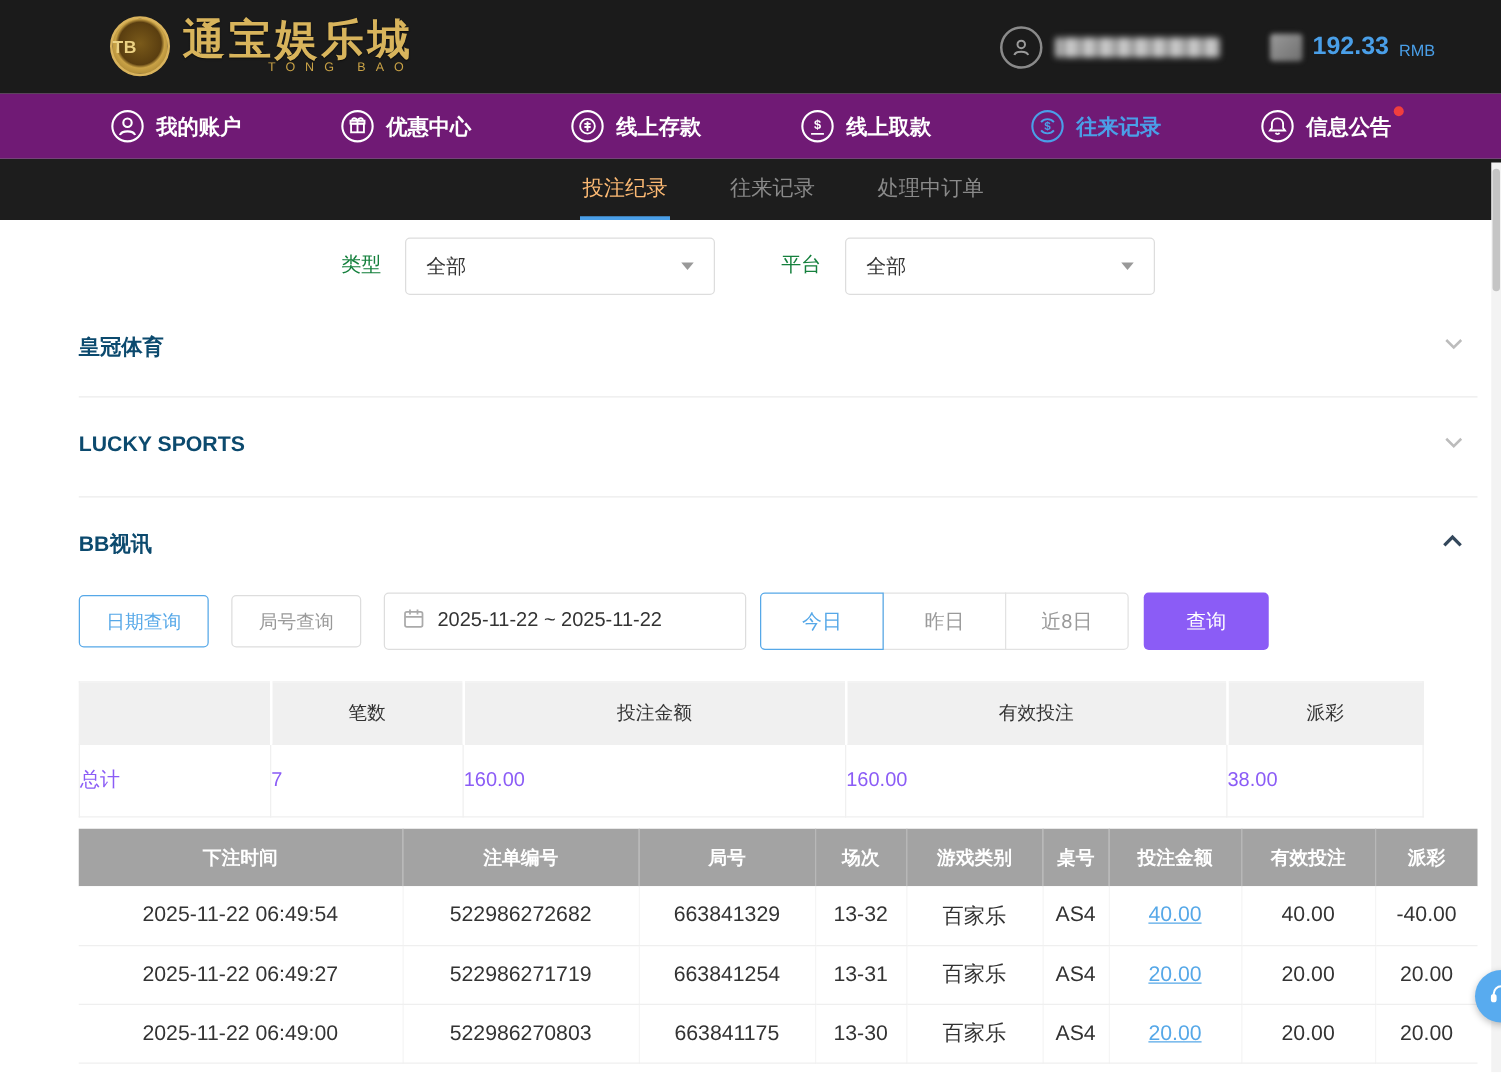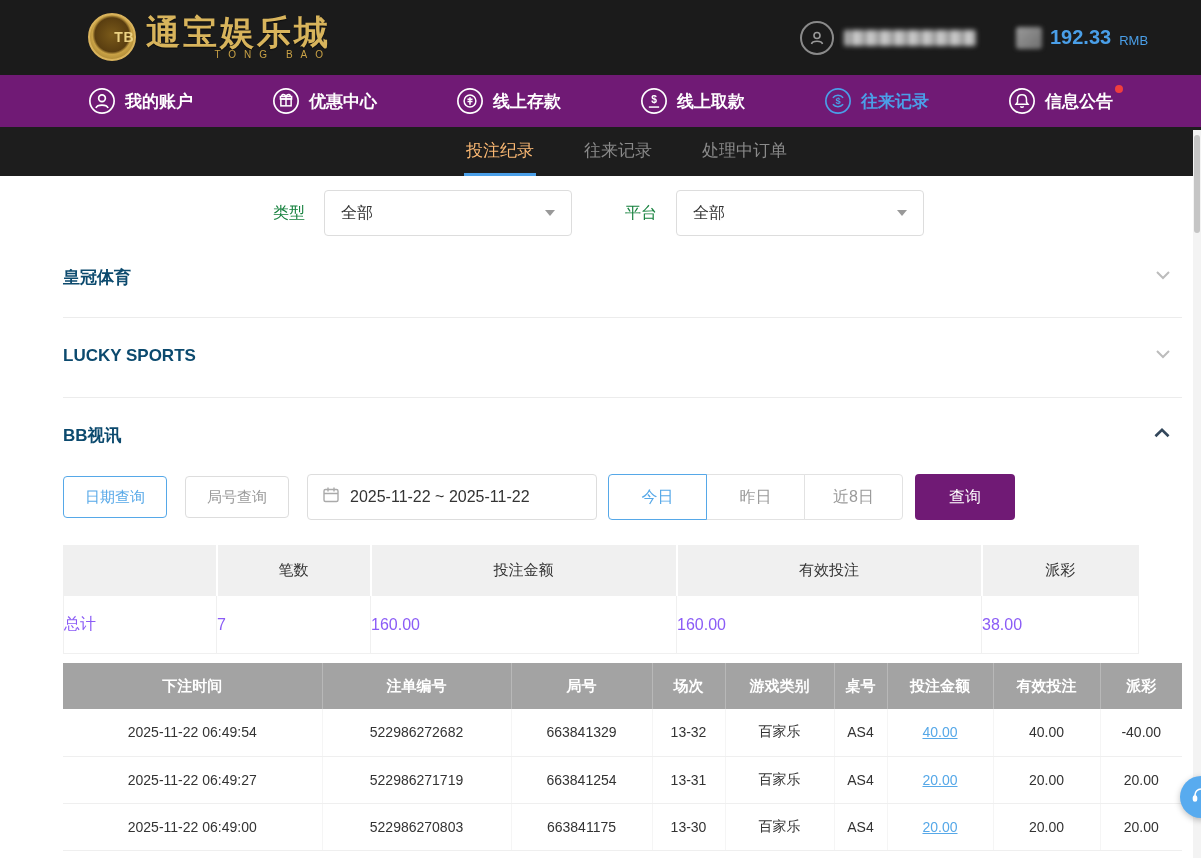--- a/index.html
+++ b/index.html
@@ -4,21 +4,21 @@
 <style>
   *{margin:0;padding:0;box-sizing:border-box}
   body{font-family:"Liberation Sans","DejaVu Sans",sans-serif;background:#fff}
   .screen{position:relative;width:1201px;height:858px;overflow:hidden;background:#fff}
 
   
   .top-header{position:absolute;top:0;left:0;width:100%;height:75px;background:#1b1b1b}
   .logo{position:absolute;left:88px;top:13px;display:flex;align-items:center;gap:10px;cursor:pointer}
   .logo-badge{width:48px;height:48px;border-radius:50%;
     background:radial-gradient(circle at 50% 45%,#7a5a1a 0%,#5a3e10 52%,#c9a246 60%,#8a6a22 100%);
-    border:2px solid #d9b35c;display:flex;align-items:center;justify-content:flex-end;
+    border:2px solid #d9b35c;display:flex;align-items:center;justify-content:flex-start;
     color:#ecd283;font-weight:700;font-size:14px;letter-spacing:.5px;flex:0 0 48px}
   .logo-text{display:flex;flex-direction:column}
   .logo-title{font-size:34px;font-weight:700;color:#d8b45c;letter-spacing:3px;line-height:36px;text-shadow:0 1px 1px rgba(0,0,0,.6)}
   .logo-sub{font-size:10px;color:#c9a246;letter-spacing:8px;text-align:right;margin-top:-1px}
   .header-user{position:absolute;left:800px;top:0;height:75px;display:flex;align-items:center;gap:10px}
   .avatar{width:34px;height:34px;border-radius:50%;border:2px solid #8a8a8a;display:flex;align-items:center;justify-content:center}
   .name-blur{width:132px;height:16px;border-radius:2px;
     background:repeating-linear-gradient(90deg,#b9b9b9 0 5px,#8f8f8f 5px 9px,#cfcfcf 9px 14px);filter:blur(2.5px)}
   .header-wallet{position:absolute;left:1016px;top:0;height:75px;display:flex;align-items:center;gap:8px}
   .wallet-blur{width:26px;height:22px;border-radius:3px;background:linear-gradient(135deg,#9a9a9a,#6f6f6f);filter:blur(2px)}
@@ -60,31 +60,31 @@
   .btn{position:absolute;display:flex;align-items:center;justify-content:center;border-radius:4px;font-size:15px;background:#fff;cursor:pointer}
   .btn-date{left:63px;top:2px;width:104px;height:42px;border:1px solid #56a8e8;color:#56a8e8}
   .btn-round{left:185px;top:2px;width:104px;height:42px;border:1px solid #ddd;color:#999}
   .date-picker{position:absolute;left:307px;top:0;width:290px;height:46px;border:1px solid #ddd;border-radius:4px;
     display:flex;align-items:center;gap:10px;padding:0 14px;font-size:16px;color:#333;font-weight:500;cursor:pointer;background:#fff}
   .seg{position:absolute;top:0;width:99px;height:46px;display:flex;align-items:center;justify-content:center;
     font-size:16px;background:#fff;border:1px solid #e2e2e2;color:#9a9a9a;cursor:pointer}
   .seg-today{left:608px;border-color:#56a8e8;color:#56a8e8;z-index:2;border-radius:4px 0 0 4px}
   .seg-yesterday{left:706px}
   .seg-last8{left:804px;border-radius:0 4px 4px 0}
-  .btn-search{left:915px;top:0;width:100px;height:46px;background:#701a75;color:#fff;font-size:16px;border:none;border-radius:4px}
+  .btn-search{left:915px;top:0;width:100px;height:46px;background:#8b5cf6;color:#fff;font-size:16px;border:none;border-radius:4px}
 
   .summary-table{position:absolute;top:369px;left:63px;width:1075px;border-collapse:collapse;table-layout:fixed;border:1px solid #f0f0f0}
   .summary-table th{height:50px;background:#f0f0f0;font-size:15px;font-weight:400;color:#333;border-right:2px solid #fff;text-align:center}
   .summary-table th:last-child{border-right:none}
   .summary-table td{height:58px;font-size:16px;color:#8b5cf6;text-align:left;border:1px solid #f0f0f0;background:#fff}
 
   .bet-table{position:absolute;top:487px;left:63px;width:1119px;border-collapse:collapse;table-layout:fixed}
   .bet-table th{height:46px;background:#a3a3a3;color:#fff;font-size:15px;font-weight:700;border-right:1px solid #b8b8b8;text-align:center}
   .bet-table th:last-child{border-right:none}
-  .bet-table td{height:47px;font-size:14px;color:#333;text-align:center;border-bottom:1px solid #efefef;border-right:1px solid #f5f5f5;background:#fff}
+  .bet-table td{height:47px;font-size:17px;color:#333;text-align:center;border-bottom:1px solid #efefef;border-right:1px solid #f5f5f5;background:#fff}
   .bet-table td:last-child{border-right:none}
   .bet-link{color:#56a8e8;text-decoration:underline;cursor:pointer}
   .neg{color:#e0443e}
 
   .scroll-track{position:absolute;top:130px;bottom:0;right:0;width:8px;background:#f3f3f3}
   .scroll-thumb{position:absolute;top:5px;right:1px;width:6px;height:98px;border-radius:3px;background:#c5c5c5}
   .fab{position:absolute;left:1180px;top:776px;width:42px;height:42px;border-radius:50%;background:#58abef;
     display:flex;align-items:center;justify-content:center;box-shadow:0 2px 6px rgba(0,0,0,.25);cursor:pointer}
 </style>
 </head>

